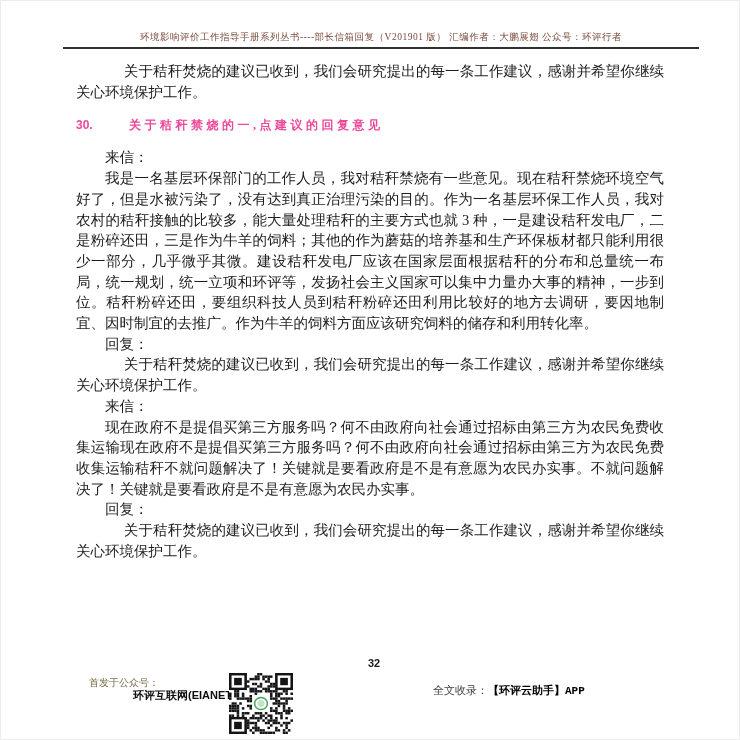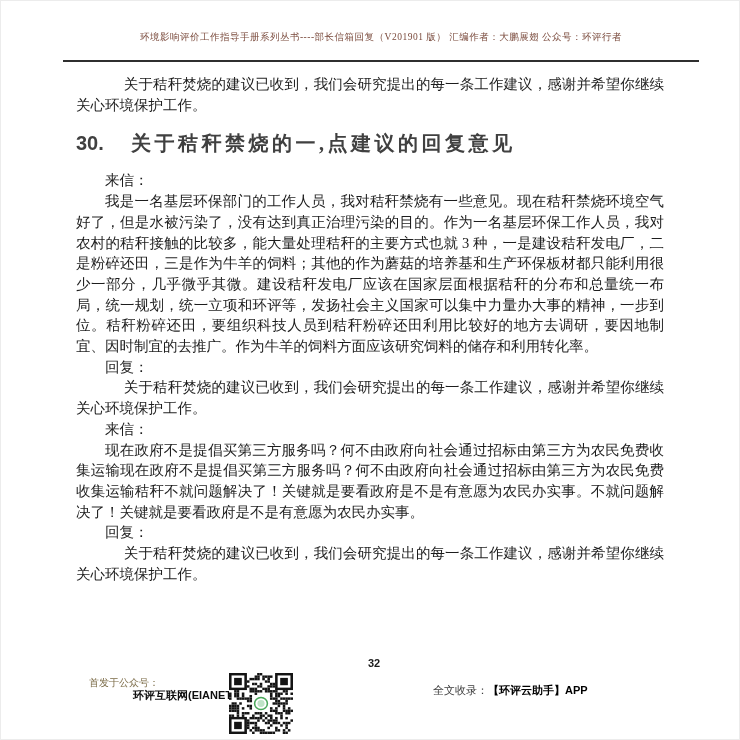--- a/index.html
+++ b/index.html
@@ -9,44 +9,44 @@
     background:#ffffff;
     overflow:hidden;
     box-sizing:border-box;
     font-family:"Liberation Serif","DejaVu Serif",serif;
     color:var(--body-text,#1d1d1d);
     border:1px solid #ececec;
   }
   
   .doc-header{
     margin:30px 40px 0 62px;
-    padding-bottom:16px;
+    padding-bottom:3px;
     border-bottom:2px solid #2f2f2f;
     text-align:center;
     font-size:9.5px;
     letter-spacing:0.5px;
     color:var(--header-text,#7a4a3c);
     white-space:nowrap;
   }
   
   .content{margin:12px 75px;text-align:justify;}
   .para,.label{
     margin:0;
     font-size:14.5px;
     line-height:20.7px;
   }
   .para{text-indent:2em;}
   .para.reply{text-indent:3.3em;}
   .label{text-indent:2em;}
   .intro{margin-top:11px;}
   .section-heading{
     margin:15px 0 13px 0;
-    font-size:20px;
+    font-size:12px;
     font-weight:bold;
-    color:#404040;
+    color:#ec4899;
     text-align:left;
   }
   .section-heading .num{
     font-family:"Liberation Sans","DejaVu Sans",sans-serif;
     display:inline-block;
     min-width:50px;
   }
   .section-heading .ttl{letter-spacing:3.5px;}
   
   .page-num{
@@ -64,21 +64,21 @@
   .publisher .line1{color:var(--publisher-line1,#7c6c48);}
   .publisher .line2{color:#0d0d0d;font-weight:bold;font-size:11px;margin-left:44px;}
   .qr{
     position:absolute;left:228px;top:672px;
     width:64px;height:61px;
     background:#fff;
   }
   .collection{
     position:absolute;left:432px;top:682px;
     font-size:11px;
-    font-family:Liberation Sans, sans-serif;
+    font-family:Liberation Mono, monospace;
   }
   .collection .prefix{color:#3c3c3c;}
   .collection .app{color:#000;font-weight:bold;}
 </style>
 </head>
 <body>
 
 <div class="page">
 
   <div class="doc-header">

